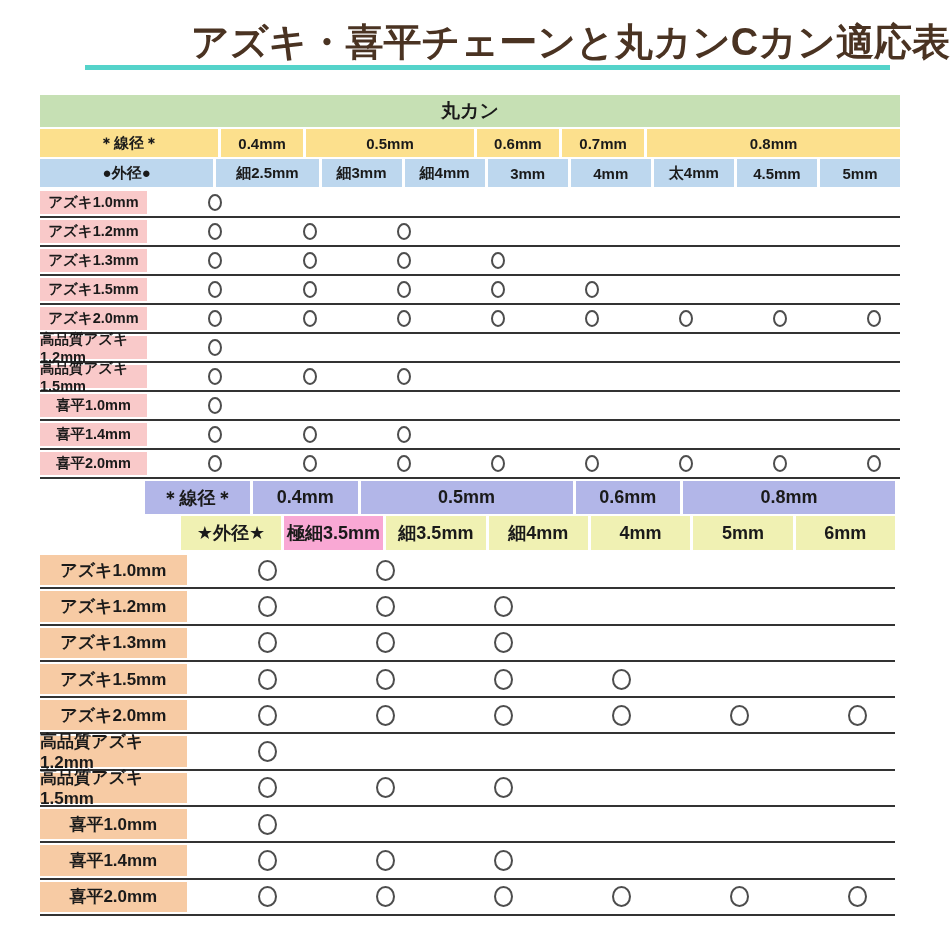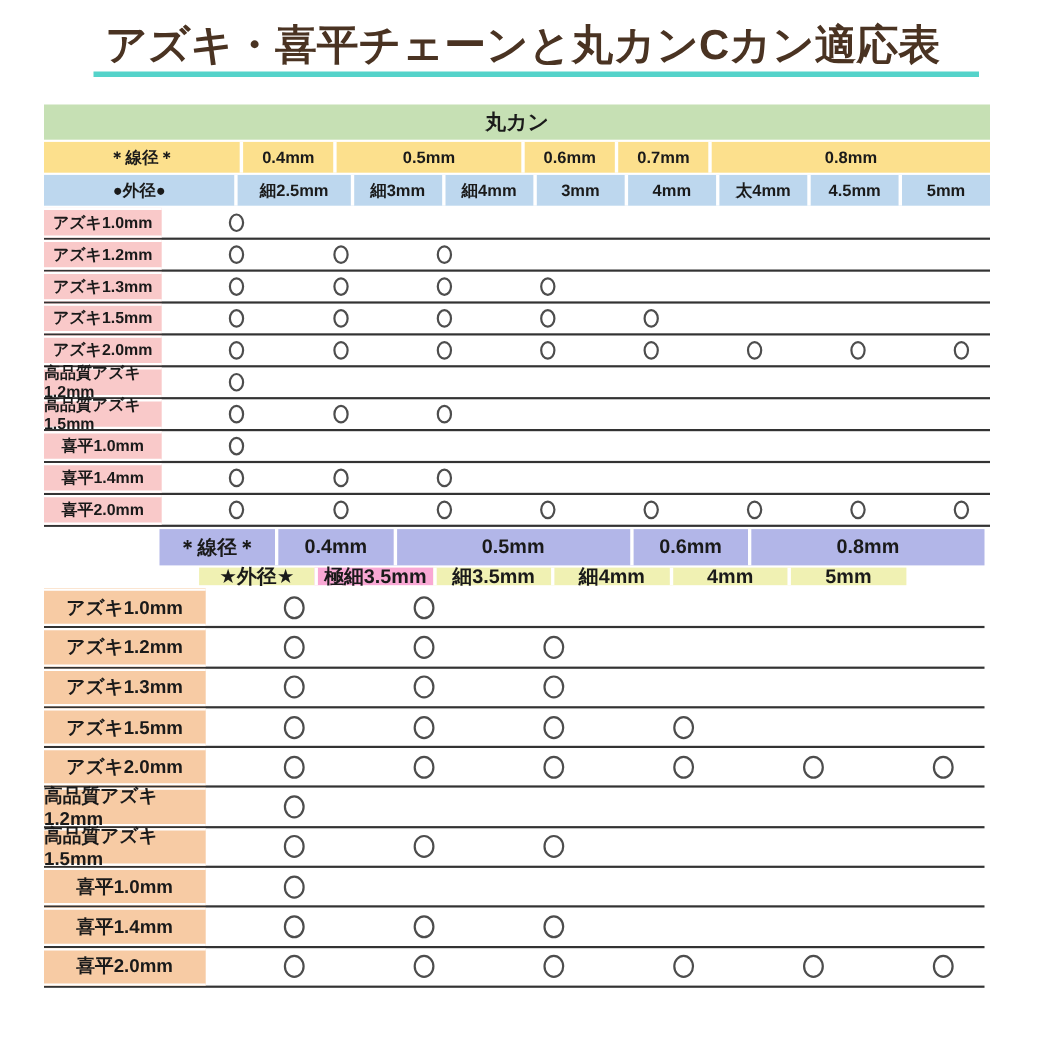--- a/index.html
+++ b/index.html
@@ -4,21 +4,21 @@
 <style>
   * { margin:0; padding:0; box-sizing:border-box; }
   html,body { background:#ffffff; }
   .page {
     position:relative; width:950px; height:950px; background:#ffffff;
     font-family:"Liberation Sans","DejaVu Sans",sans-serif; overflow:hidden;
     color:#1a1a1a;
   }
 
   
-  .title-block { position:absolute; top:16px; left:0; width:950px; text-align:center; }
+  .title-block { position:absolute; top:16px; left:0; width:950px; text-align:right; }
   .title-block h1 {
     font-size:38px; font-weight:bold; color:#4a3322; letter-spacing:0px; line-height:1.4;
   }
   .title-underline {
     height:5px; width:805px; margin-left:85px; margin-top:-4px; background:#55d3ca;
   }
 
   
   .tname {
     display:flex; align-items:center; justify-content:center;
@@ -45,21 +45,21 @@
   .t1 .hcell  { font-size:15px; }
   .t1 .rlabel { width:178px; font-size:14.5px; }
   .t1 .brow   { height:29px; }
   .t1 .cell   { width:85.25px; }
   .t1 .mark   { width:14px; height:17px; }
 
   
   .t2 { position:absolute; left:40px; top:481px; width:855px; }
   .t2 .tname  { height:33px; font-size:22px; margin-left:105px; }
   .t2 .hrow   { height:33px; margin-left:105px; }
-  .t2 .hrow.outer { height:16px; margin-bottom:3px;padding-left:36px; }
+  .t2 .hrow.outer { height:34px; margin-bottom:3px;padding-left:36px; }
   .t2 .hlabel { width:105px; font-size:18px; }
   .t2 .hcell  { font-size:18px; }
   .t2 .rlabel { width:210px; font-size:17px; }
   .t2 .brow   { height:36.3px; }
   .t2 .cell   { width:107.5px; }
   .t2 .mark   { width:19px; height:21px; }
 </style>
 </head>
 <body>
 
@@ -284,20 +284,21 @@
         <div class="hcell" style="background: rgb(178, 182, 232); width: 107.5px;">0.6mm</div>
         <div class="hcell" style="background: rgb(178, 182, 232); width: 215px;">0.8mm</div>
       </div>
       <div class="hrow outer">
         <div class="hlabel" style="background: rgb(240, 241, 179);">★外径★</div>
         <div class="hcell" style="background: #f9a8d4; width: 107.5px;">極細3.5mm</div>
         <div class="hcell" style="background: rgb(240, 241, 179); width: 107.5px;">細3.5mm</div>
         <div class="hcell" style="background: rgb(240, 241, 179); width: 107.5px;">細4mm</div>
         <div class="hcell" style="background: rgb(240, 241, 179); width: 107.5px;">4mm</div>
         <div class="hcell" style="background: rgb(240, 241, 179); width: 107.5px;">5mm</div>
+        <div class="hcell" style="background: rgb(240, 241, 179); width: 107.5px;">6mm</div>
       </div>
       <div class="brow">
         <div class="rlabel" style="background: rgb(247, 203, 164);">アズキ1.0mm</div>
         <div class="cell">
           <span class="mark"></span>
         </div>
         <div class="cell">
           <span class="mark"></span>
         </div>
         <div class="cell"></div>

